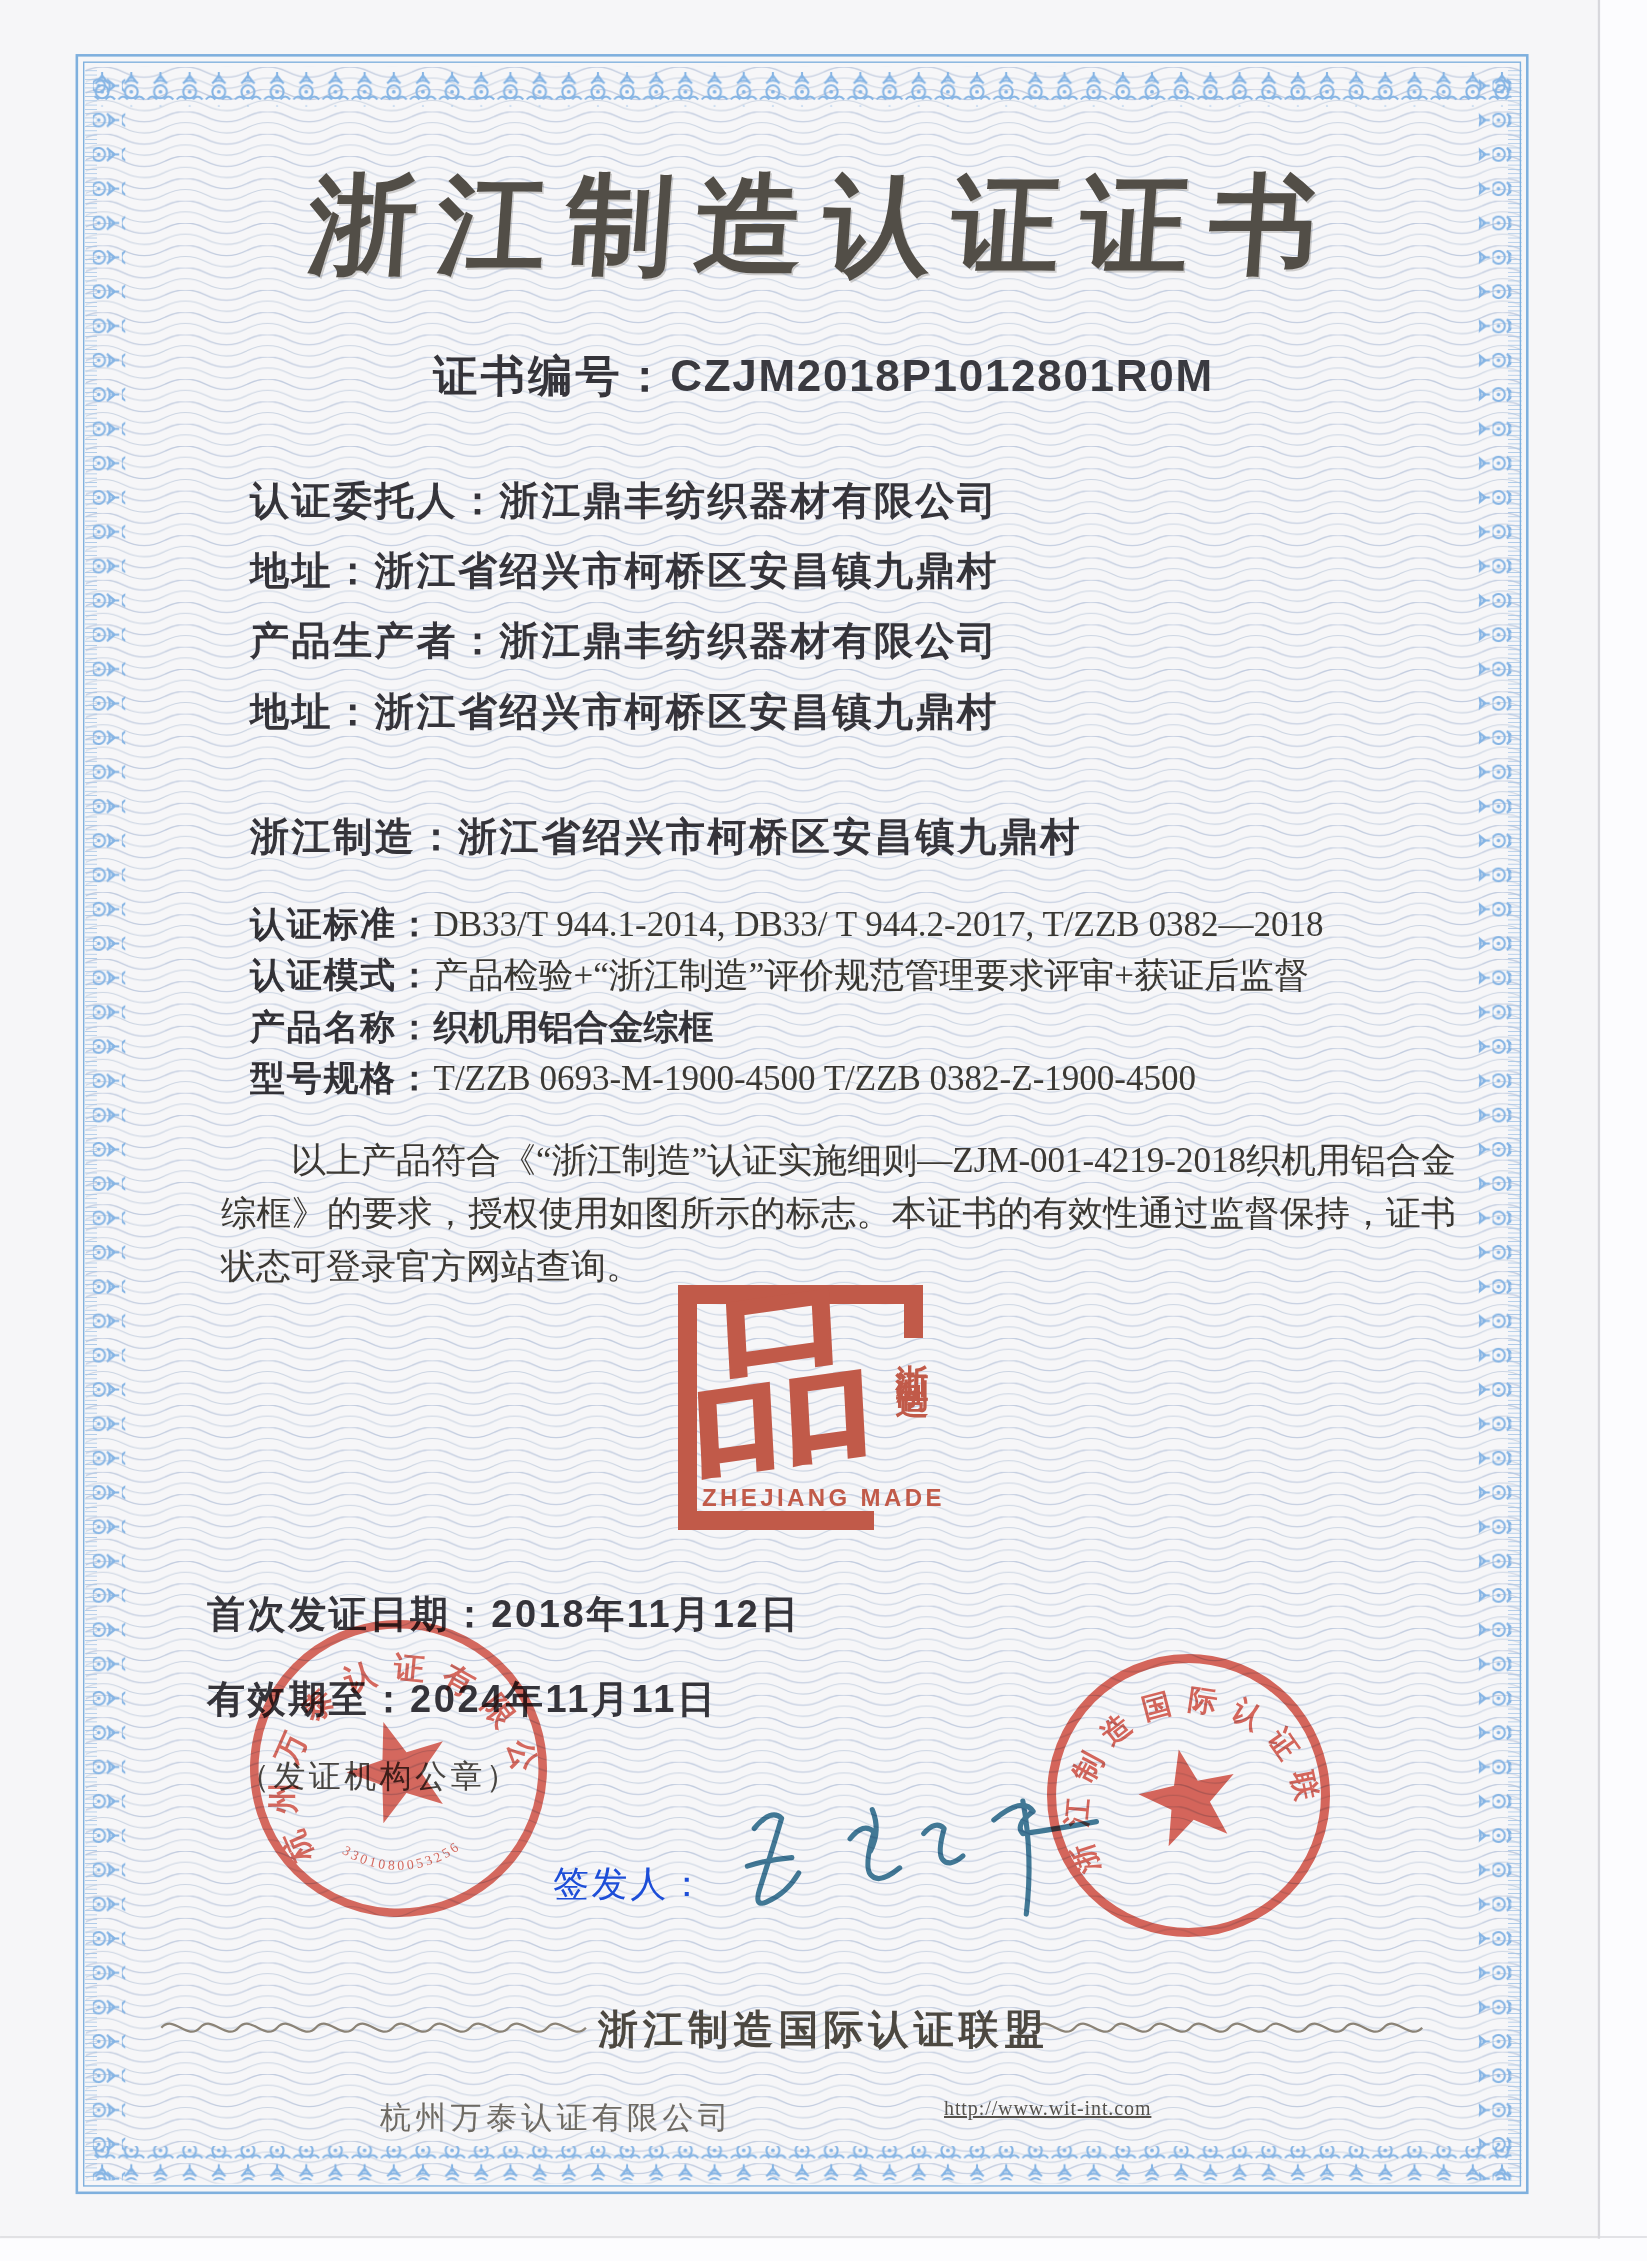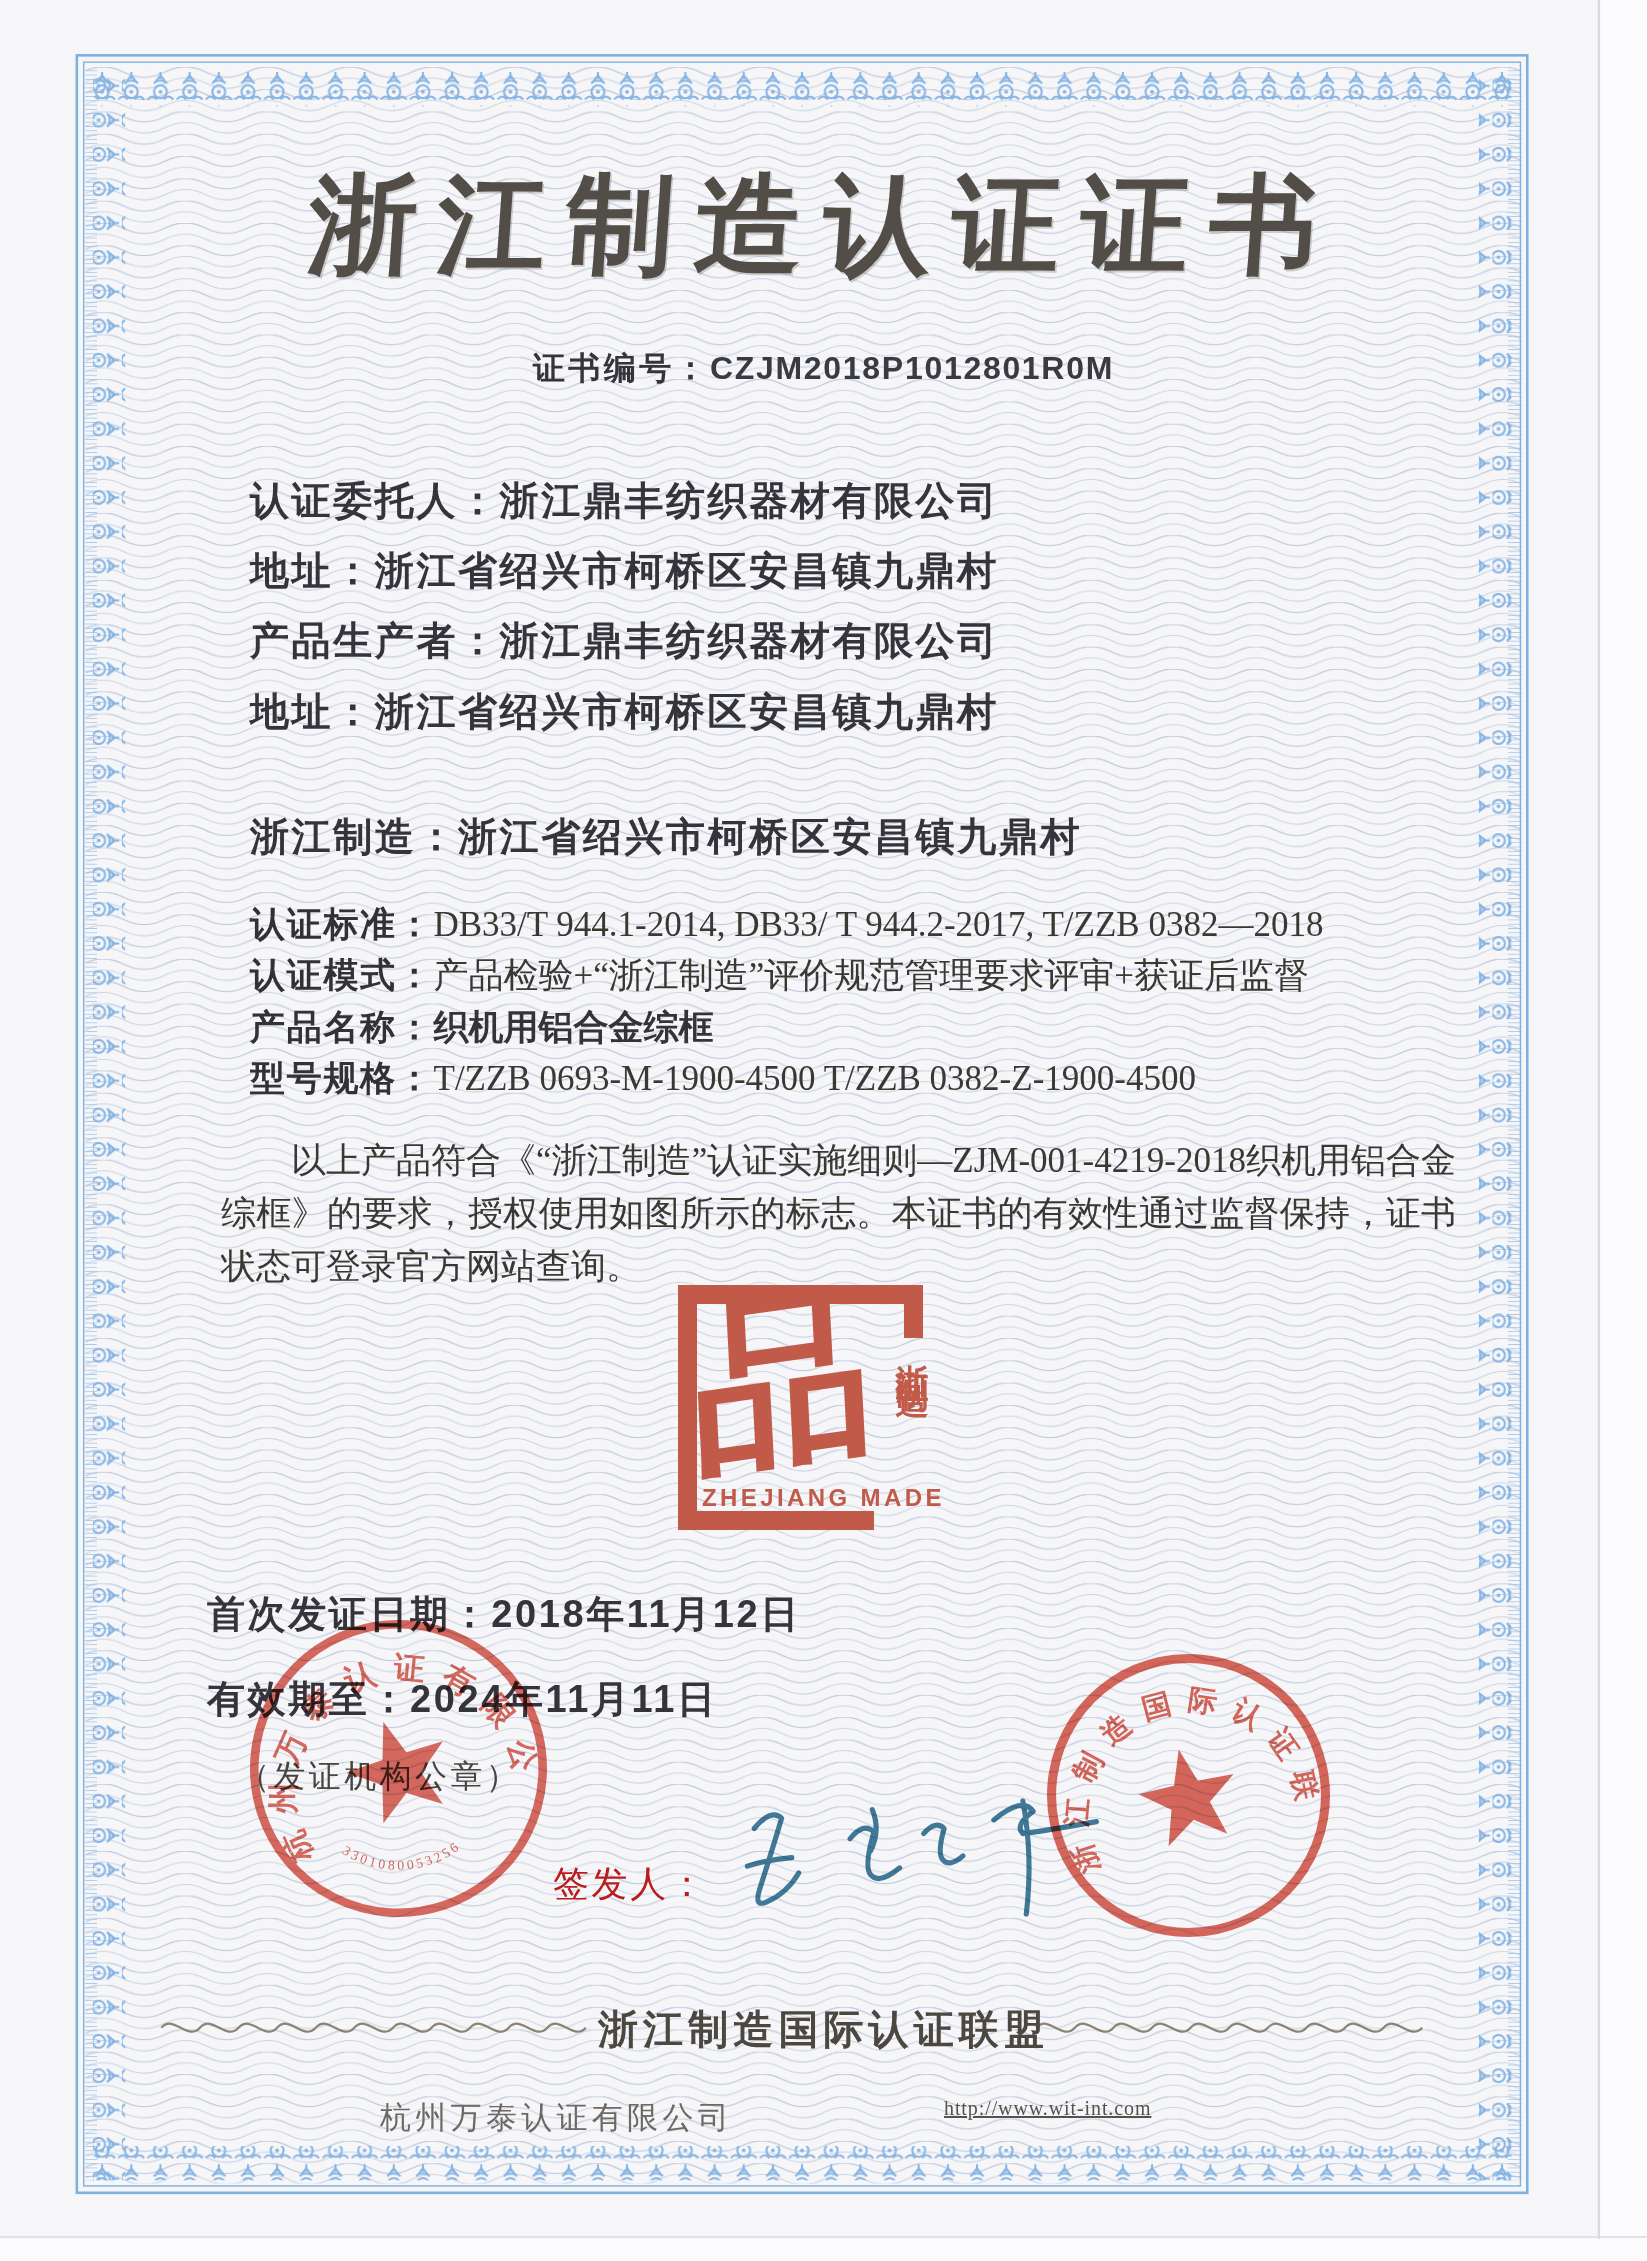--- a/index.html
+++ b/index.html
@@ -7,21 +7,21 @@
         font-family:"Liberation Sans",sans-serif;}
   .abs{position:absolute;}
   .hei{font-family:"Liberation Sans",sans-serif;font-weight:bold;color:#35343a;}
   .song{font-family:"Liberation Serif",serif;color:#3b3934;}
   
   .title{left:0;top:153px;width:1647px;text-align:center;
          font-family:"DejaVu Serif","Liberation Serif",serif;font-weight:700;
          font-size:108px;letter-spacing:20.6px;color:#524e47;
          transform:skewX(-4deg);text-shadow:1.7px 1.7px 0 rgba(82,78,71,.25);}
   
-  .certno{left:0;top:347px;width:1647px;text-align:center;font-size:32px;color:#3a3a40;}
+  .certno{left:0;top:347px;width:1647px;text-align:center;font-size:44px;color:#3a3a40;}
   .certno .lab{font-weight:bold;letter-spacing:3.4px;}
   .certno .val{font-weight:600;letter-spacing:1.7px;}
   
   .iline{left:250px;font-size:39px;letter-spacing:2.6px;white-space:nowrap;}
   .i1{top:474px}.i2{top:544px}.i3{top:614px}.i4{top:685px}.i5{top:739px}.i6{top:810px}
   
   .sline{left:250px;font-size:35px;white-space:nowrap;}
   .sline .lab{font-weight:bold;color:#323136;letter-spacing:1.7px;font-family:"Liberation Sans",sans-serif;}
   .sline .val{color:#3a3833;}
   .s1{top:901px}.s2{top:952px}.s3{top:1004px}.s4{top:1055px}
@@ -37,21 +37,21 @@
         font-family:"DejaVu Serif",serif;font-size:182px;line-height:223px;text-align:center;
         color:#c15a49;transform:rotate(-8deg) skewX(-5deg);font-weight:700;}
   .logo .vtxt{position:absolute;left:211px;top:53px;writing-mode:vertical-rl;
         font-size:33px;letter-spacing:6.9px;color:#c15a49;font-weight:bold;}
   .logo .cap{position:absolute;left:24px;top:199px;font-size:24px;letter-spacing:3.4px;
         font-weight:bold;color:#c15a49;white-space:nowrap;}
   
   .dline{left:207px;font-size:38px;letter-spacing:2.6px;white-space:nowrap;}
   .d1{top:1589px}.d2{top:1674px}
   .sealnote{left:216px;top:1755px;font-size:32px;letter-spacing:3.4px;color:#474440;margin-left:22px;}
-  .signer{left:553px;top:1860px;font-size:36px;letter-spacing:2.6px;color:#b91c1c;}
+  .signer{left:553px;top:1860px;font-size:36px;letter-spacing:2.6px;color:#1d4ed8;}
   
   .alliance{left:0;top:2002px;width:1647px;text-align:center;font-size:40px;
         font-weight:bold;letter-spacing:5.1px;color:#4c4841;}
   
   .f-org{left:380px;top:2097px;font-size:31px;letter-spacing:4.3px;color:#6e6a63;}
   .f-url{left:944px;top:2097px;font-size:20px;letter-spacing:0.9px;color:#55524c;text-decoration:underline;}
   .blend{mix-blend-mode:multiply;}
   svg text{font-family:"Liberation Serif",serif;}
 </style>
 </head>

